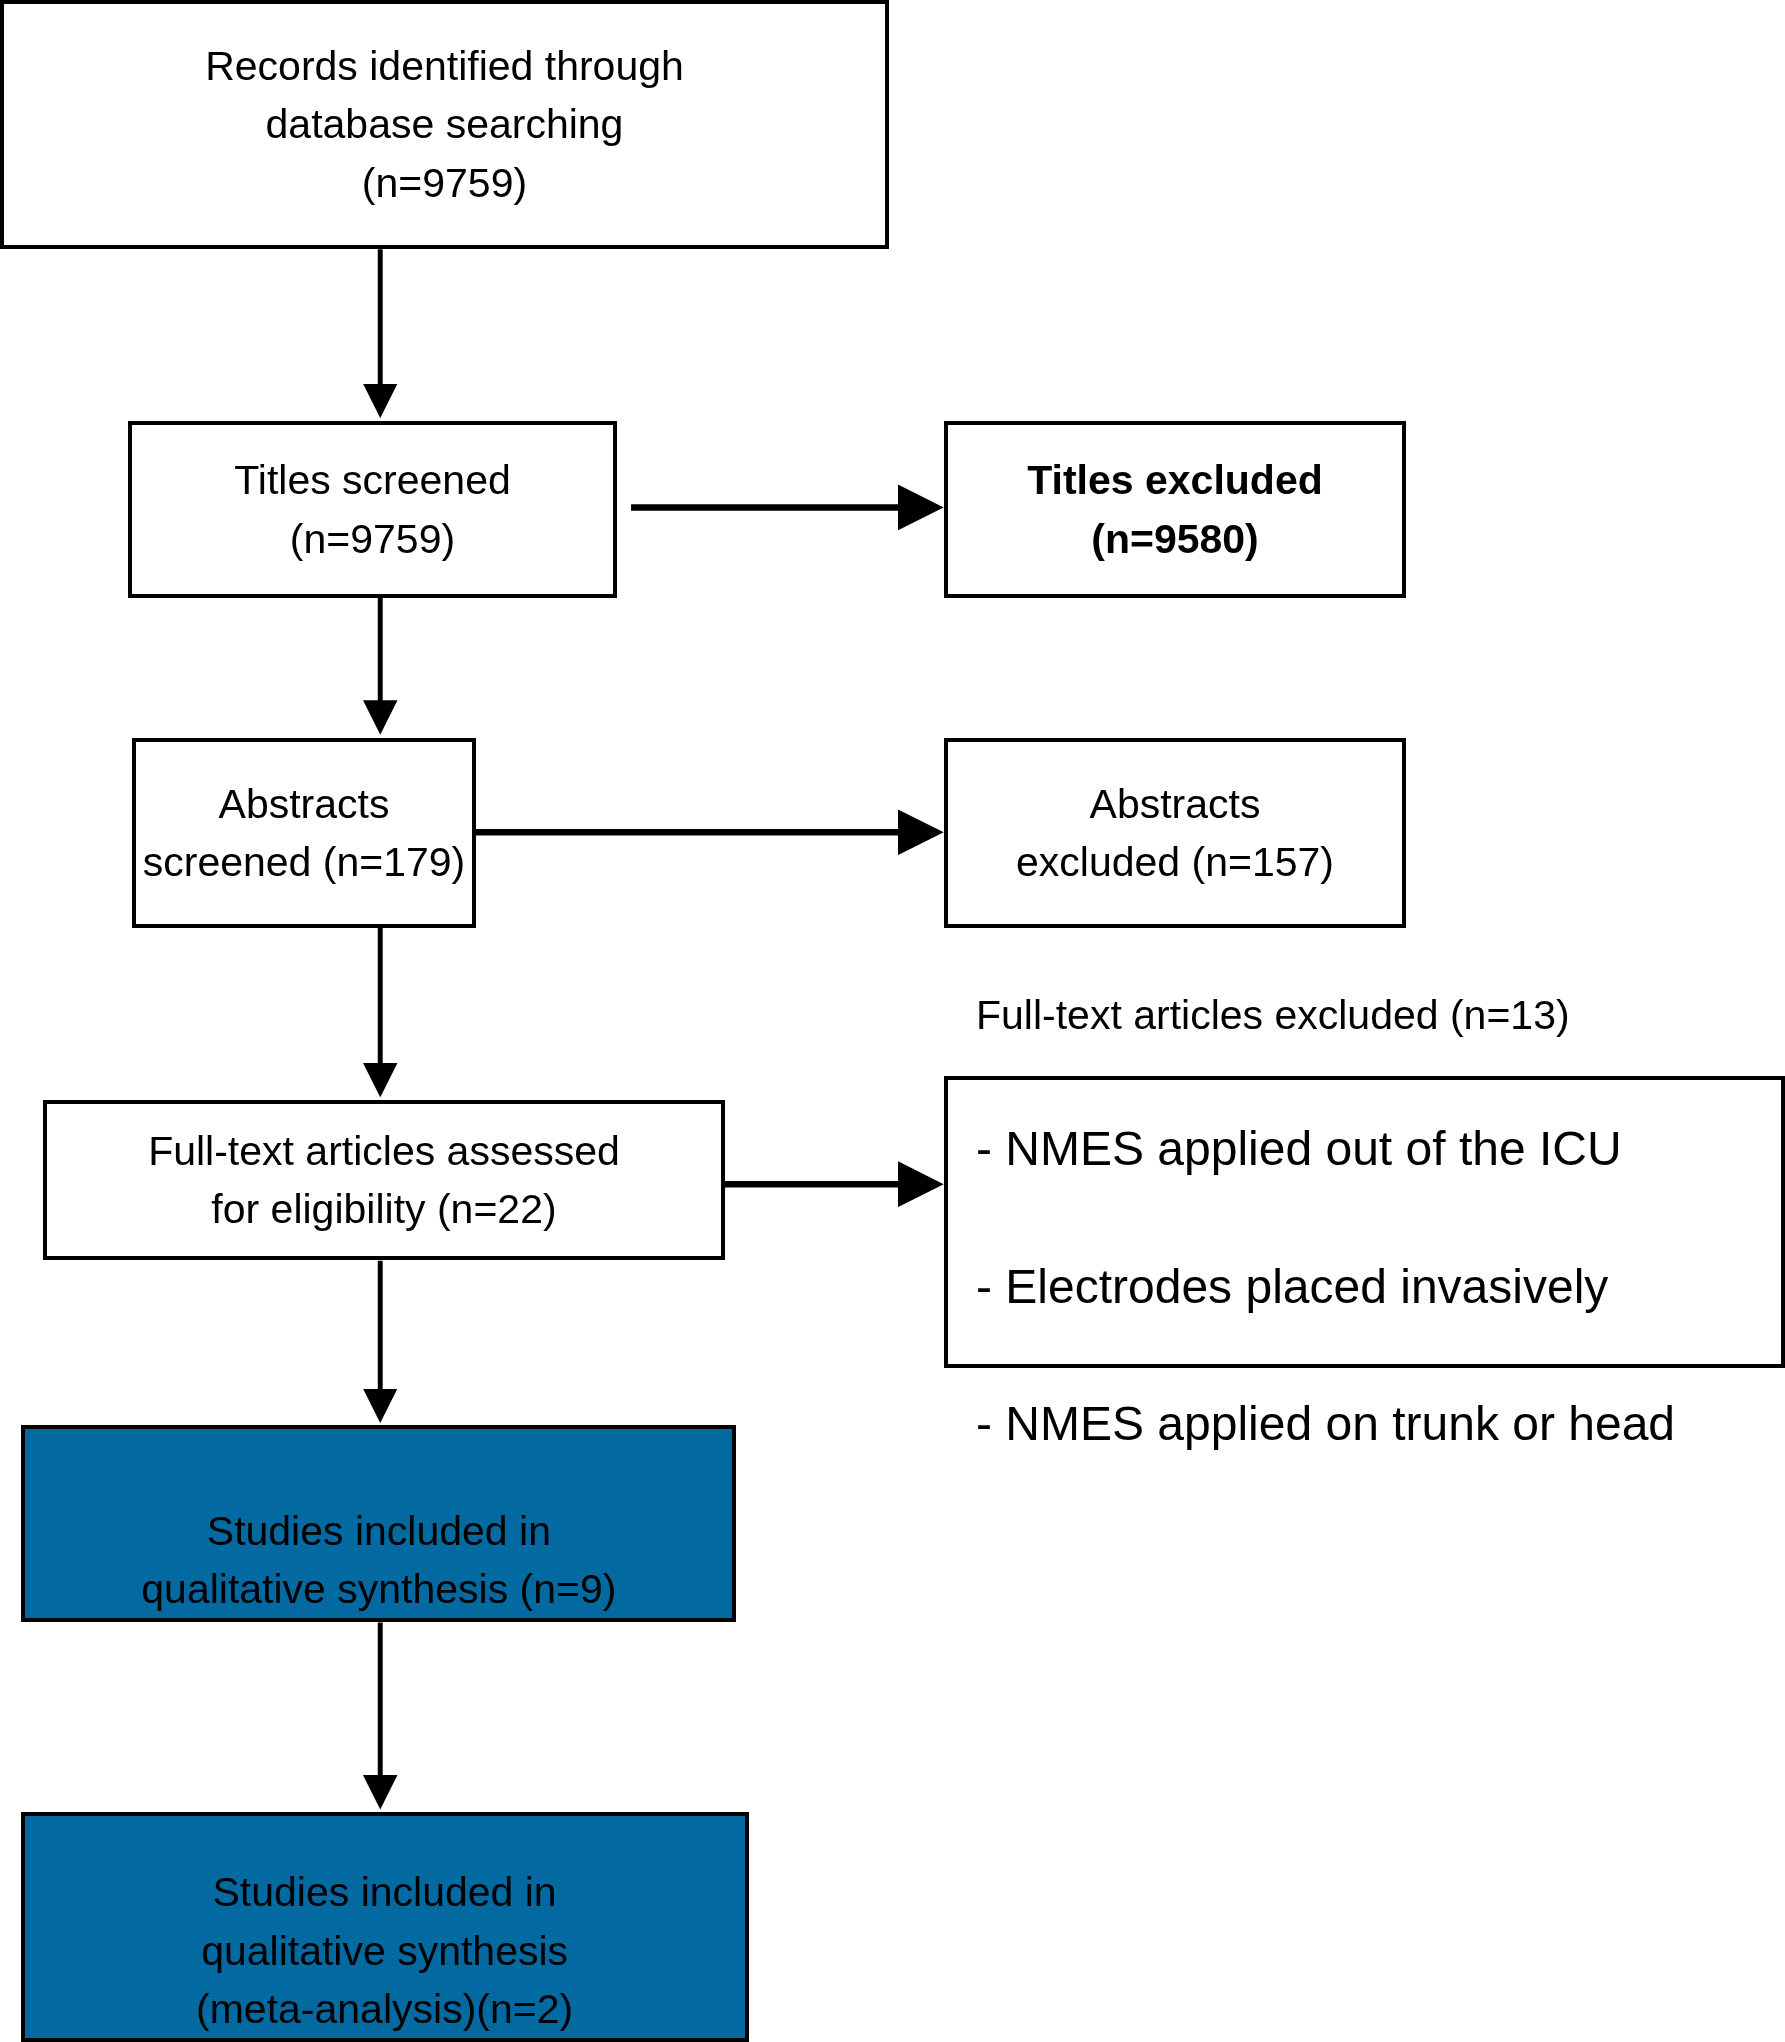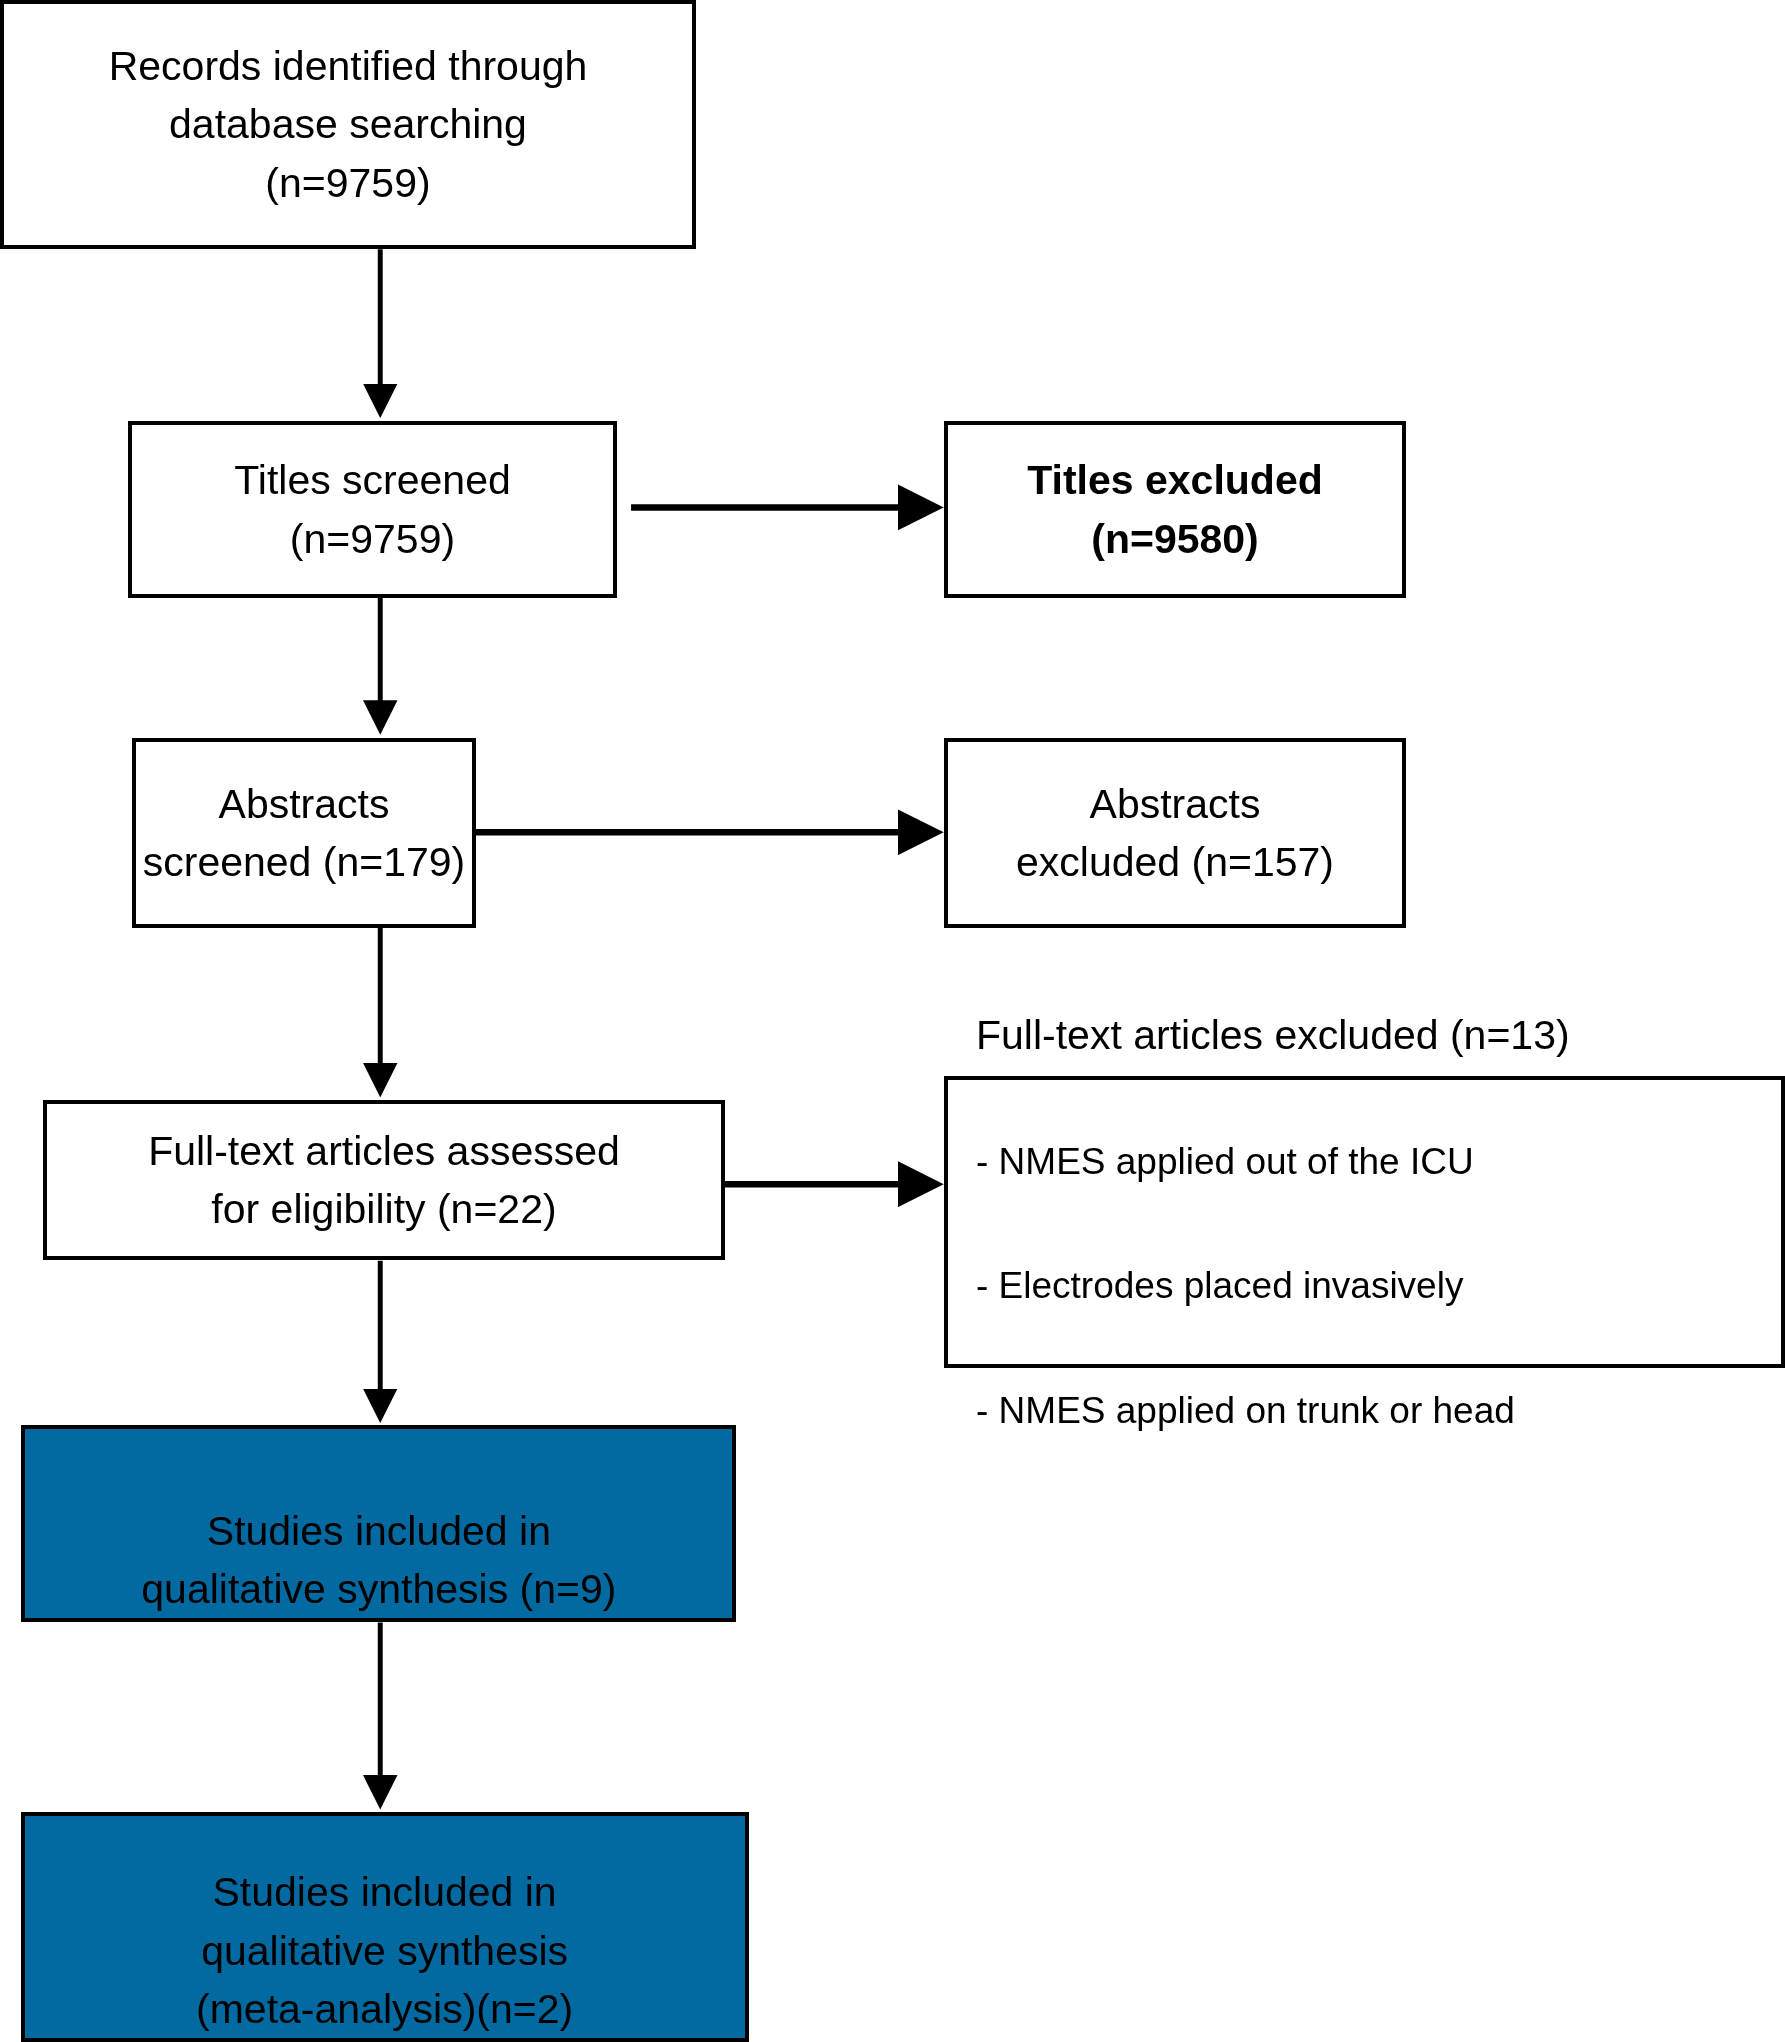--- a/index.html
+++ b/index.html
@@ -58,21 +58,21 @@
   }
   .list-title {
     font-size: 41px;
     line-height: 1.2;
     color: #000000;
     text-align: left;
     margin-bottom: 36px;
     font-family: "Liberation Sans", sans-serif;
   }
   .list-item {
-    font-size: 37px;
+    font-size: 48px;
     line-height: 1.2;
     color: #000000;
     text-align: left;
     margin-bottom: 36px;
     font-family: "Liberation Sans", sans-serif;
   }
   .list-item:last-child {
     margin-bottom: 0;
   }
 </style>
@@ -98,21 +98,21 @@
 
     <line x1="462" y1="1128" x2="462" y2="1326" stroke="#000000" stroke-width="6" marker-end="url(#arrowhead)"></line>
 
     <line x1="881" y1="1440" x2="1136" y2="1440" stroke="#000000" stroke-width="8" marker-end="url(#arrowhead)"></line>
 
     <line x1="462" y1="1533" x2="462" y2="1722" stroke="#000000" stroke-width="6" marker-end="url(#arrowhead)"></line>
 
     <line x1="462" y1="1973" x2="462" y2="2192" stroke="#000000" stroke-width="6" marker-end="url(#arrowhead)"></line>
   </svg>
 
-  <div class="node-box" style="left:0px; top:0px; width:696px; height:249px;">
+  <div class="node-box" style="left:0px; top:0px; width:889px; height:249px;">
     <div class="node-label">Records identified through
 database searching
 (n=9759)</div>
   </div>
 
   <div class="node-box" style="left:128px; top:421px; width:489px; height:177px;">
     <div class="node-label">Titles screened
 (n=9759)</div>
   </div>
 

